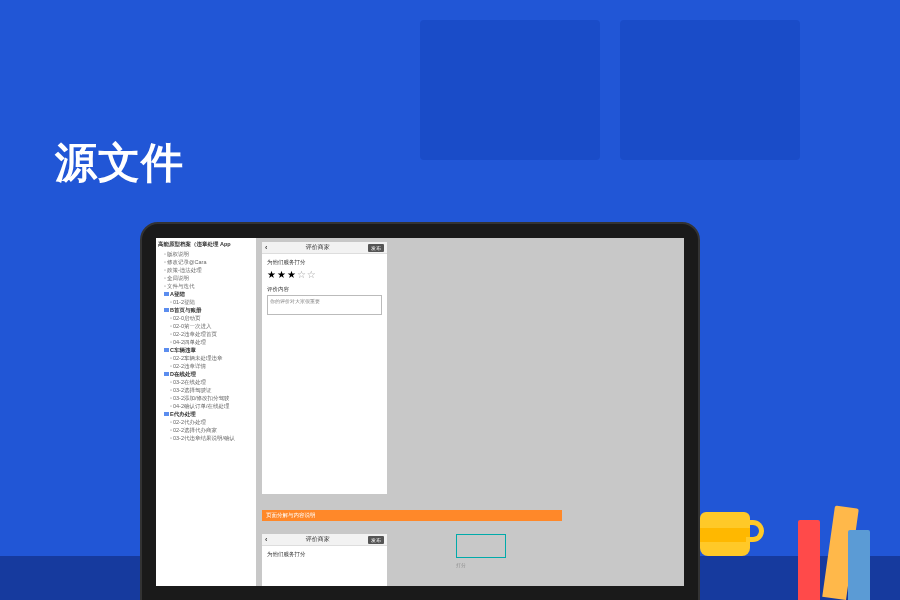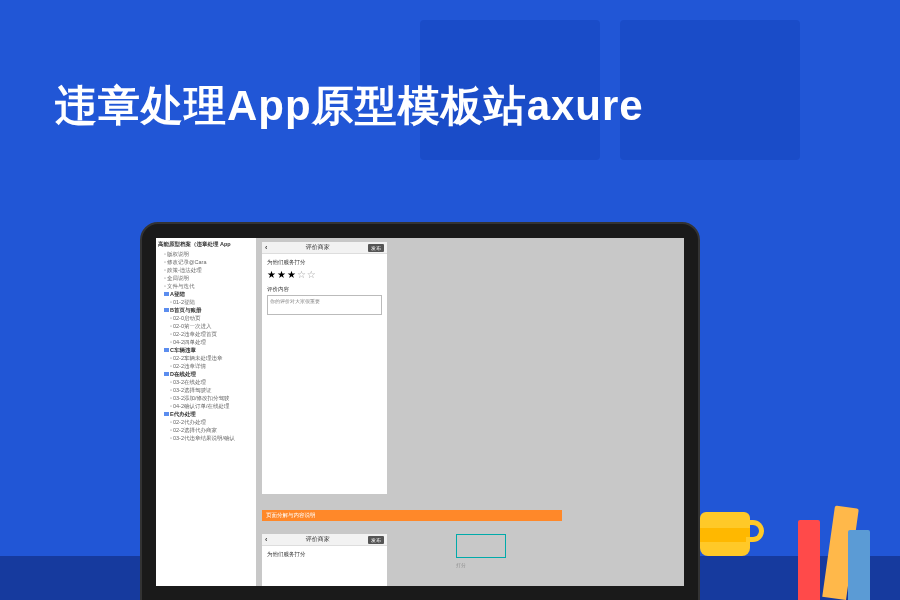--- a/index.html
+++ b/index.html
@@ -139,21 +139,22 @@
 <body>
 
 <div class="bg-shapes">
   <div class="bg-rect1"></div>
   <div class="bg-rect2"></div>
 </div>
 
 <div class="desk"></div>
 
 <div class="title">
-  <span>违章处理App原型模板站axure</span><br>
+  <br>
+  <span>源文件</span>
 </div>
 
 <div class="laptop">
   <div class="laptop-bezel">
     <div class="screen">
 
       <div class="sidebar">
         <div class="sidebar-title">高能原型档案（违章处理 App</div>
         <div id="tree-container">
             <div class="tree-item l0"><span class="tree-bullet">▫</span><span>版权说明</span></div>

